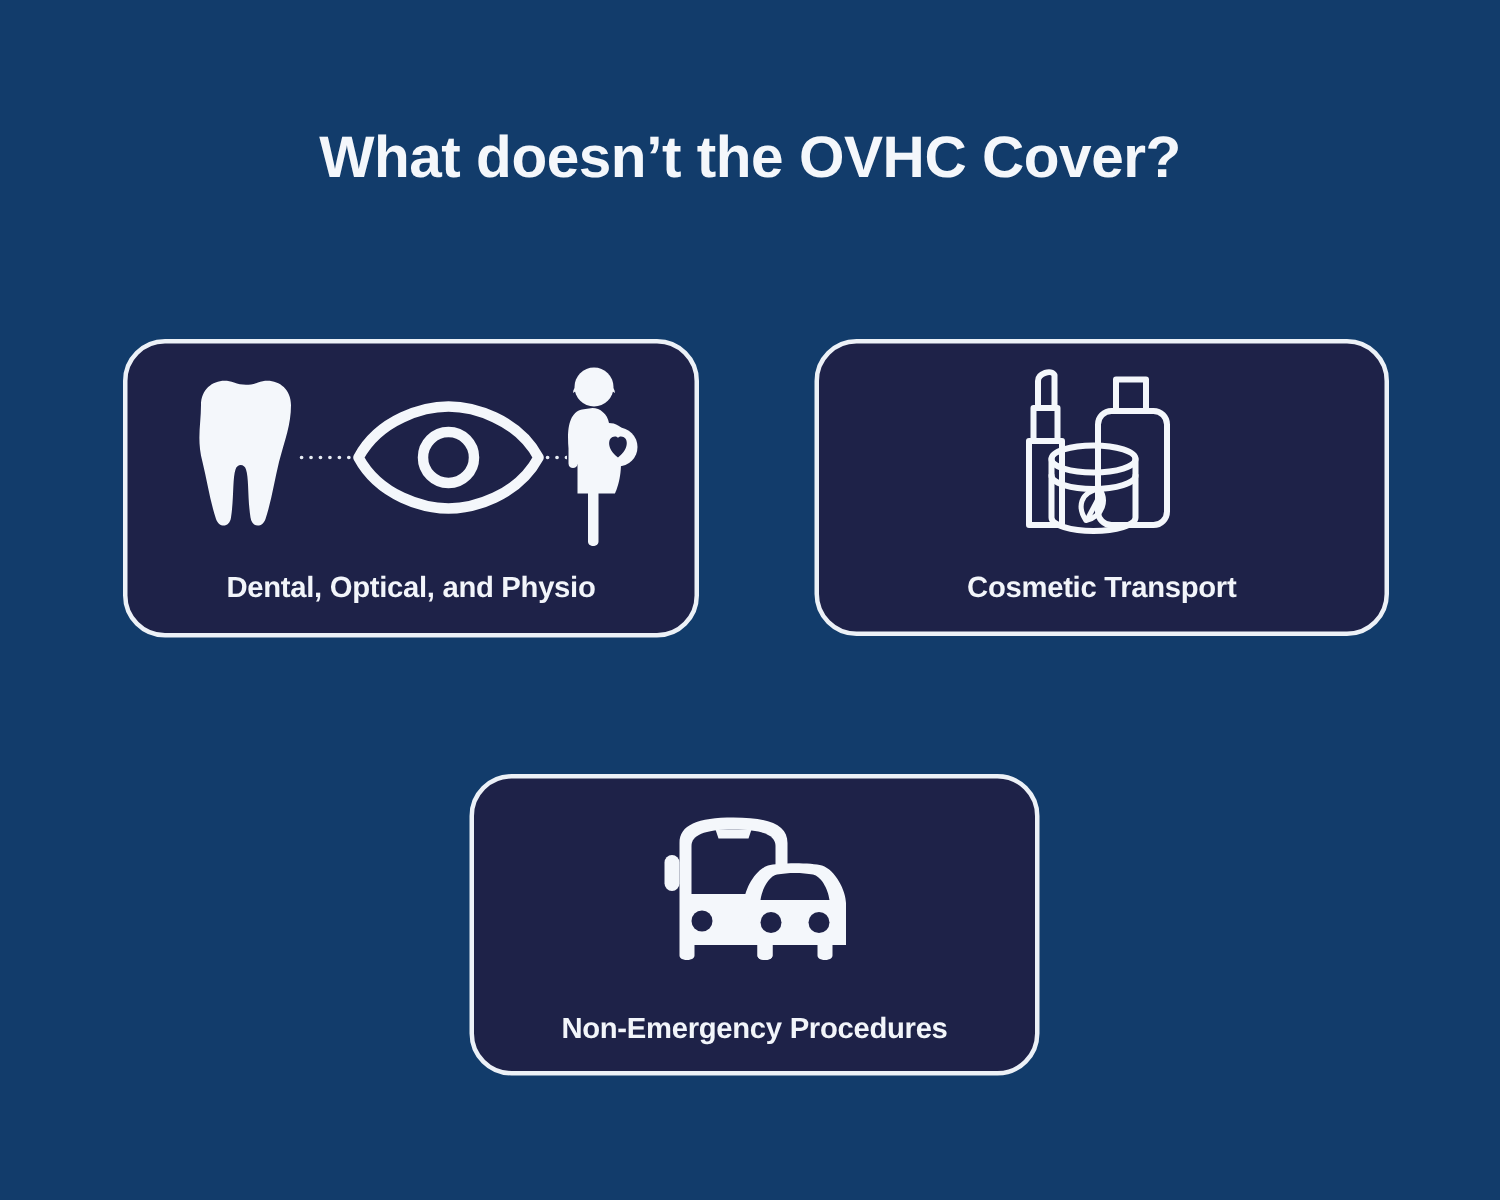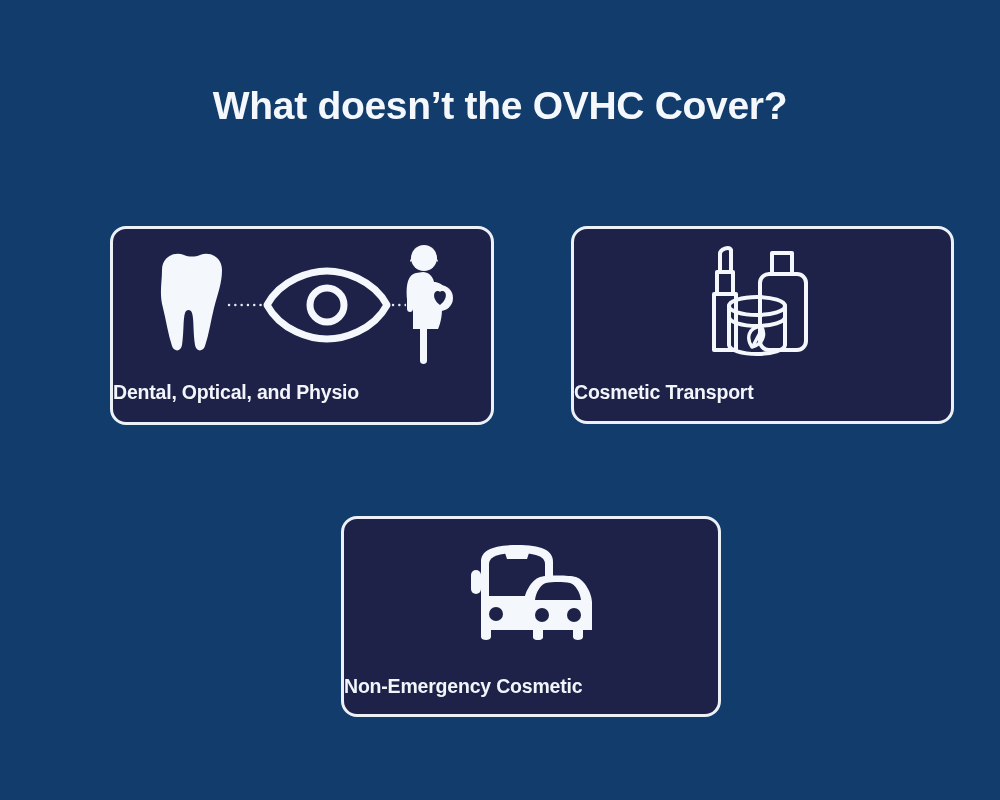--- a/index.html
+++ b/index.html
@@ -33,26 +33,25 @@
     line-height: 48px;
     white-space: nowrap;
   }
 
   
   .card {
     position: absolute;
     box-sizing: border-box;
     background: #1e2248;
     border: 3px solid #ecf1f7;
-    border-radius: 16px;
+    border-radius: 28px;
     display: flex;
     flex-direction: column;
-    align-items: flex-start;
+    align-items: center;
     justify-content: flex-start;
-    margin-left: 28px;
   }
   .card-1 { left: 82px;  top: 226px; width: 384px; height: 199px; }
   .card-2 { left: 543px; top: 226px; width: 383px; height: 198px; }
   .card-3 { left: 313px; top: 516px; width: 380px; height: 201px; }
 
   .card-icon {
     display: flex;
     align-items: center;
     justify-content: center;
     width: 100%;
@@ -188,16 +187,16 @@
 
             <path d="M74 58 C75 50, 80 42, 85 41 C92 39.6, 102 39.6, 109 41
                      C114 42, 119 50, 120 58 Z" fill="#1e2248"></path>
 
             <circle cx="81" cy="73" r="7" fill="#1e2248"></circle>
             <circle cx="113" cy="73" r="7" fill="#1e2248"></circle>
           </g>
         </g>
       </svg>
     </div>
-    <div class="card-label">Non-Emergency Cosmetic</div>
+    <div class="card-label">Non-Emergency Procedures</div>
   </div>
 
 </div>
 
 </body></html>

